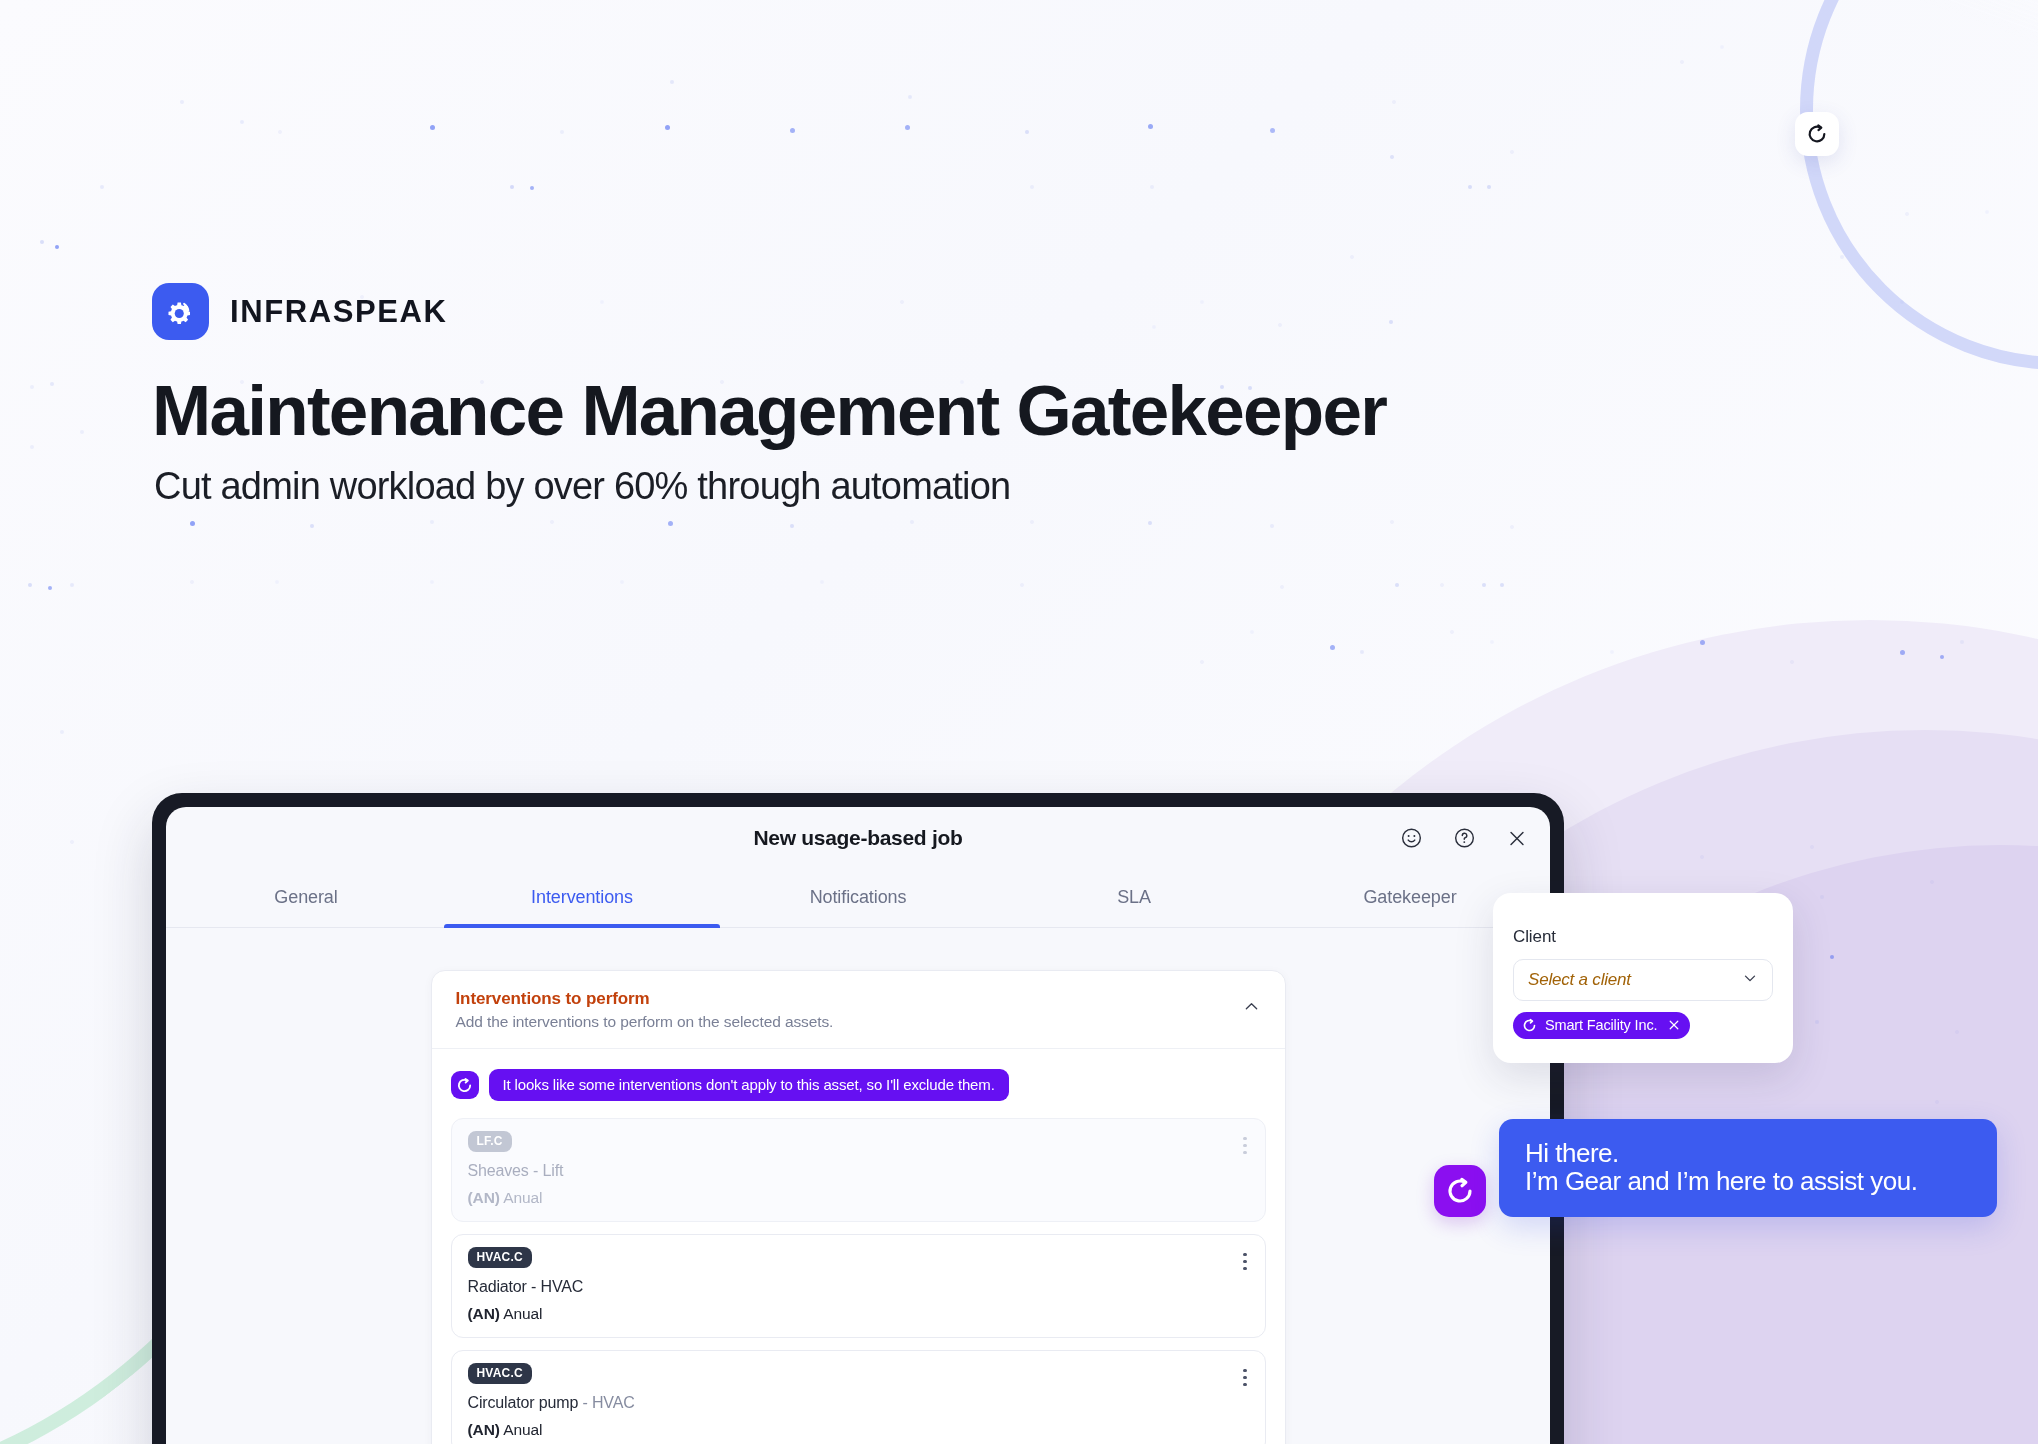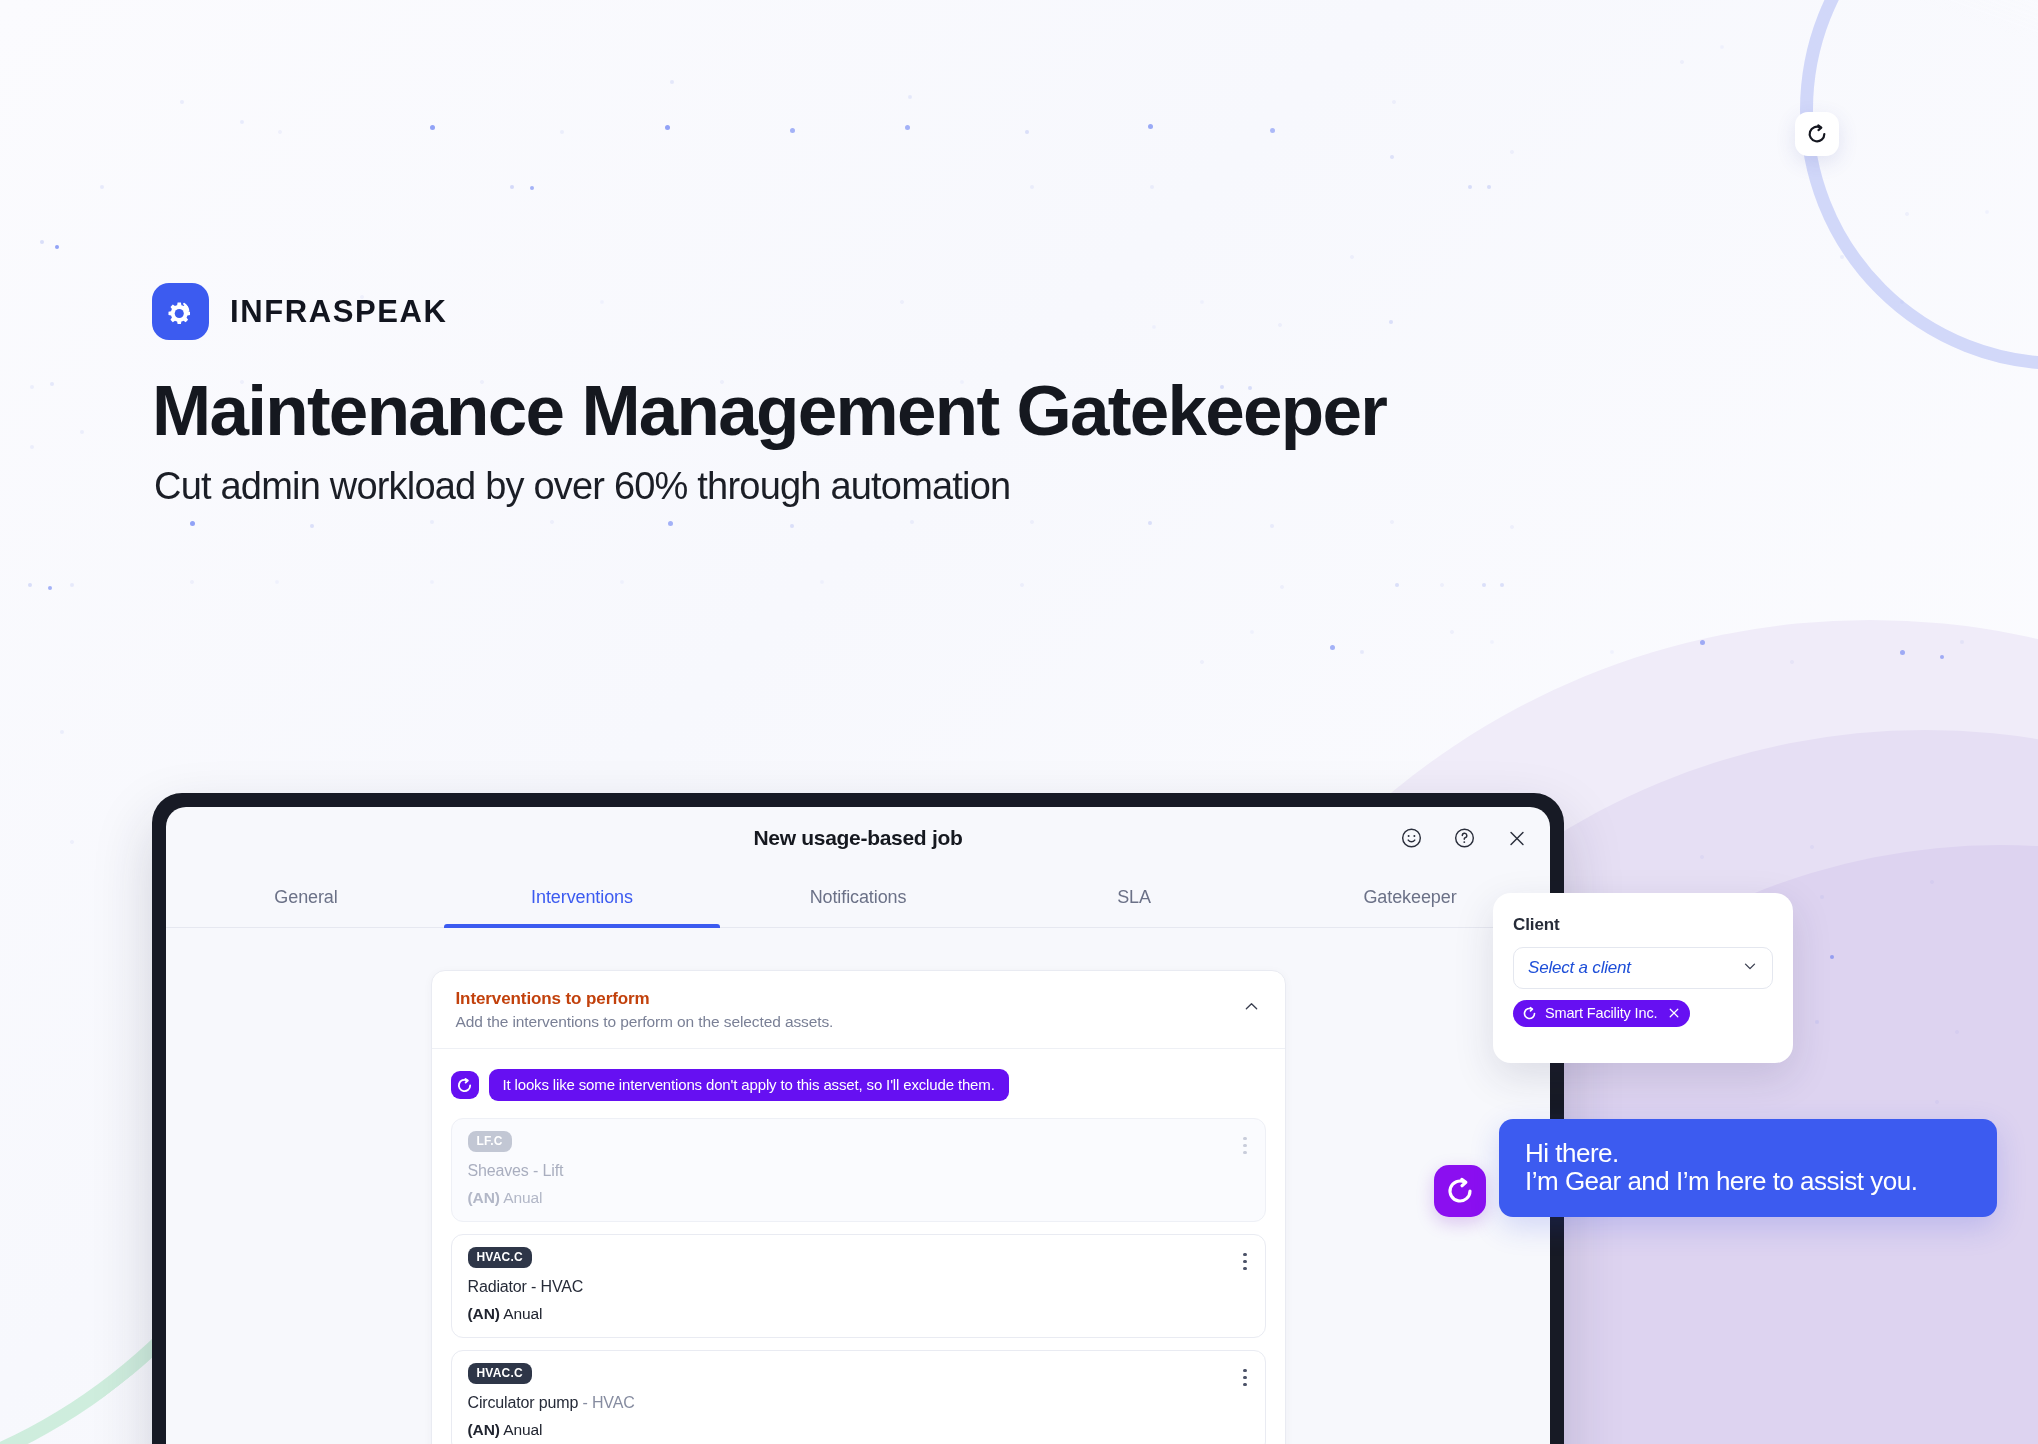--- a/index.html
+++ b/index.html
@@ -273,33 +273,34 @@
   .client-panel {
     position: absolute;
     left: 1493px; top: 893px;
     width: 300px; height: 170px;
     background: #fff;
     border-radius: 18px;
     box-shadow: 0 14px 40px rgba(42,38,80,.13);
     padding: 22px 20px 0;
   }
   .client-label {
-    font-size: 17px; font-weight: 700; color: #262b38;
+    font-size: 17px; font-weight: 400; color: #262b38;
     letter-spacing: -.1px;
+    margin-top: 12px;
   }
   .client-select {
     margin-top: 12px;
     height: 42px;
     border: 1px solid #e4e7ef;
     border-radius: 10px;
     display: flex; align-items: center; justify-content: space-between;
     padding: 0 13px 0 14px;
   }
   .client-select .ph {
-    font-size: 17px; font-style: italic; color: #1d4ed8;
+    font-size: 17px; font-style: italic; color: #a16207;
     letter-spacing: -.2px;
   }
   .client-chip {
     margin-top: 11px;
     display: inline-flex; align-items: center; gap: 8px;
     background: #6610f2;
     color: #fff;
     border-radius: 999px;
     padding: 5px 9px 6px 9px;
     font-size: 14.5px;

